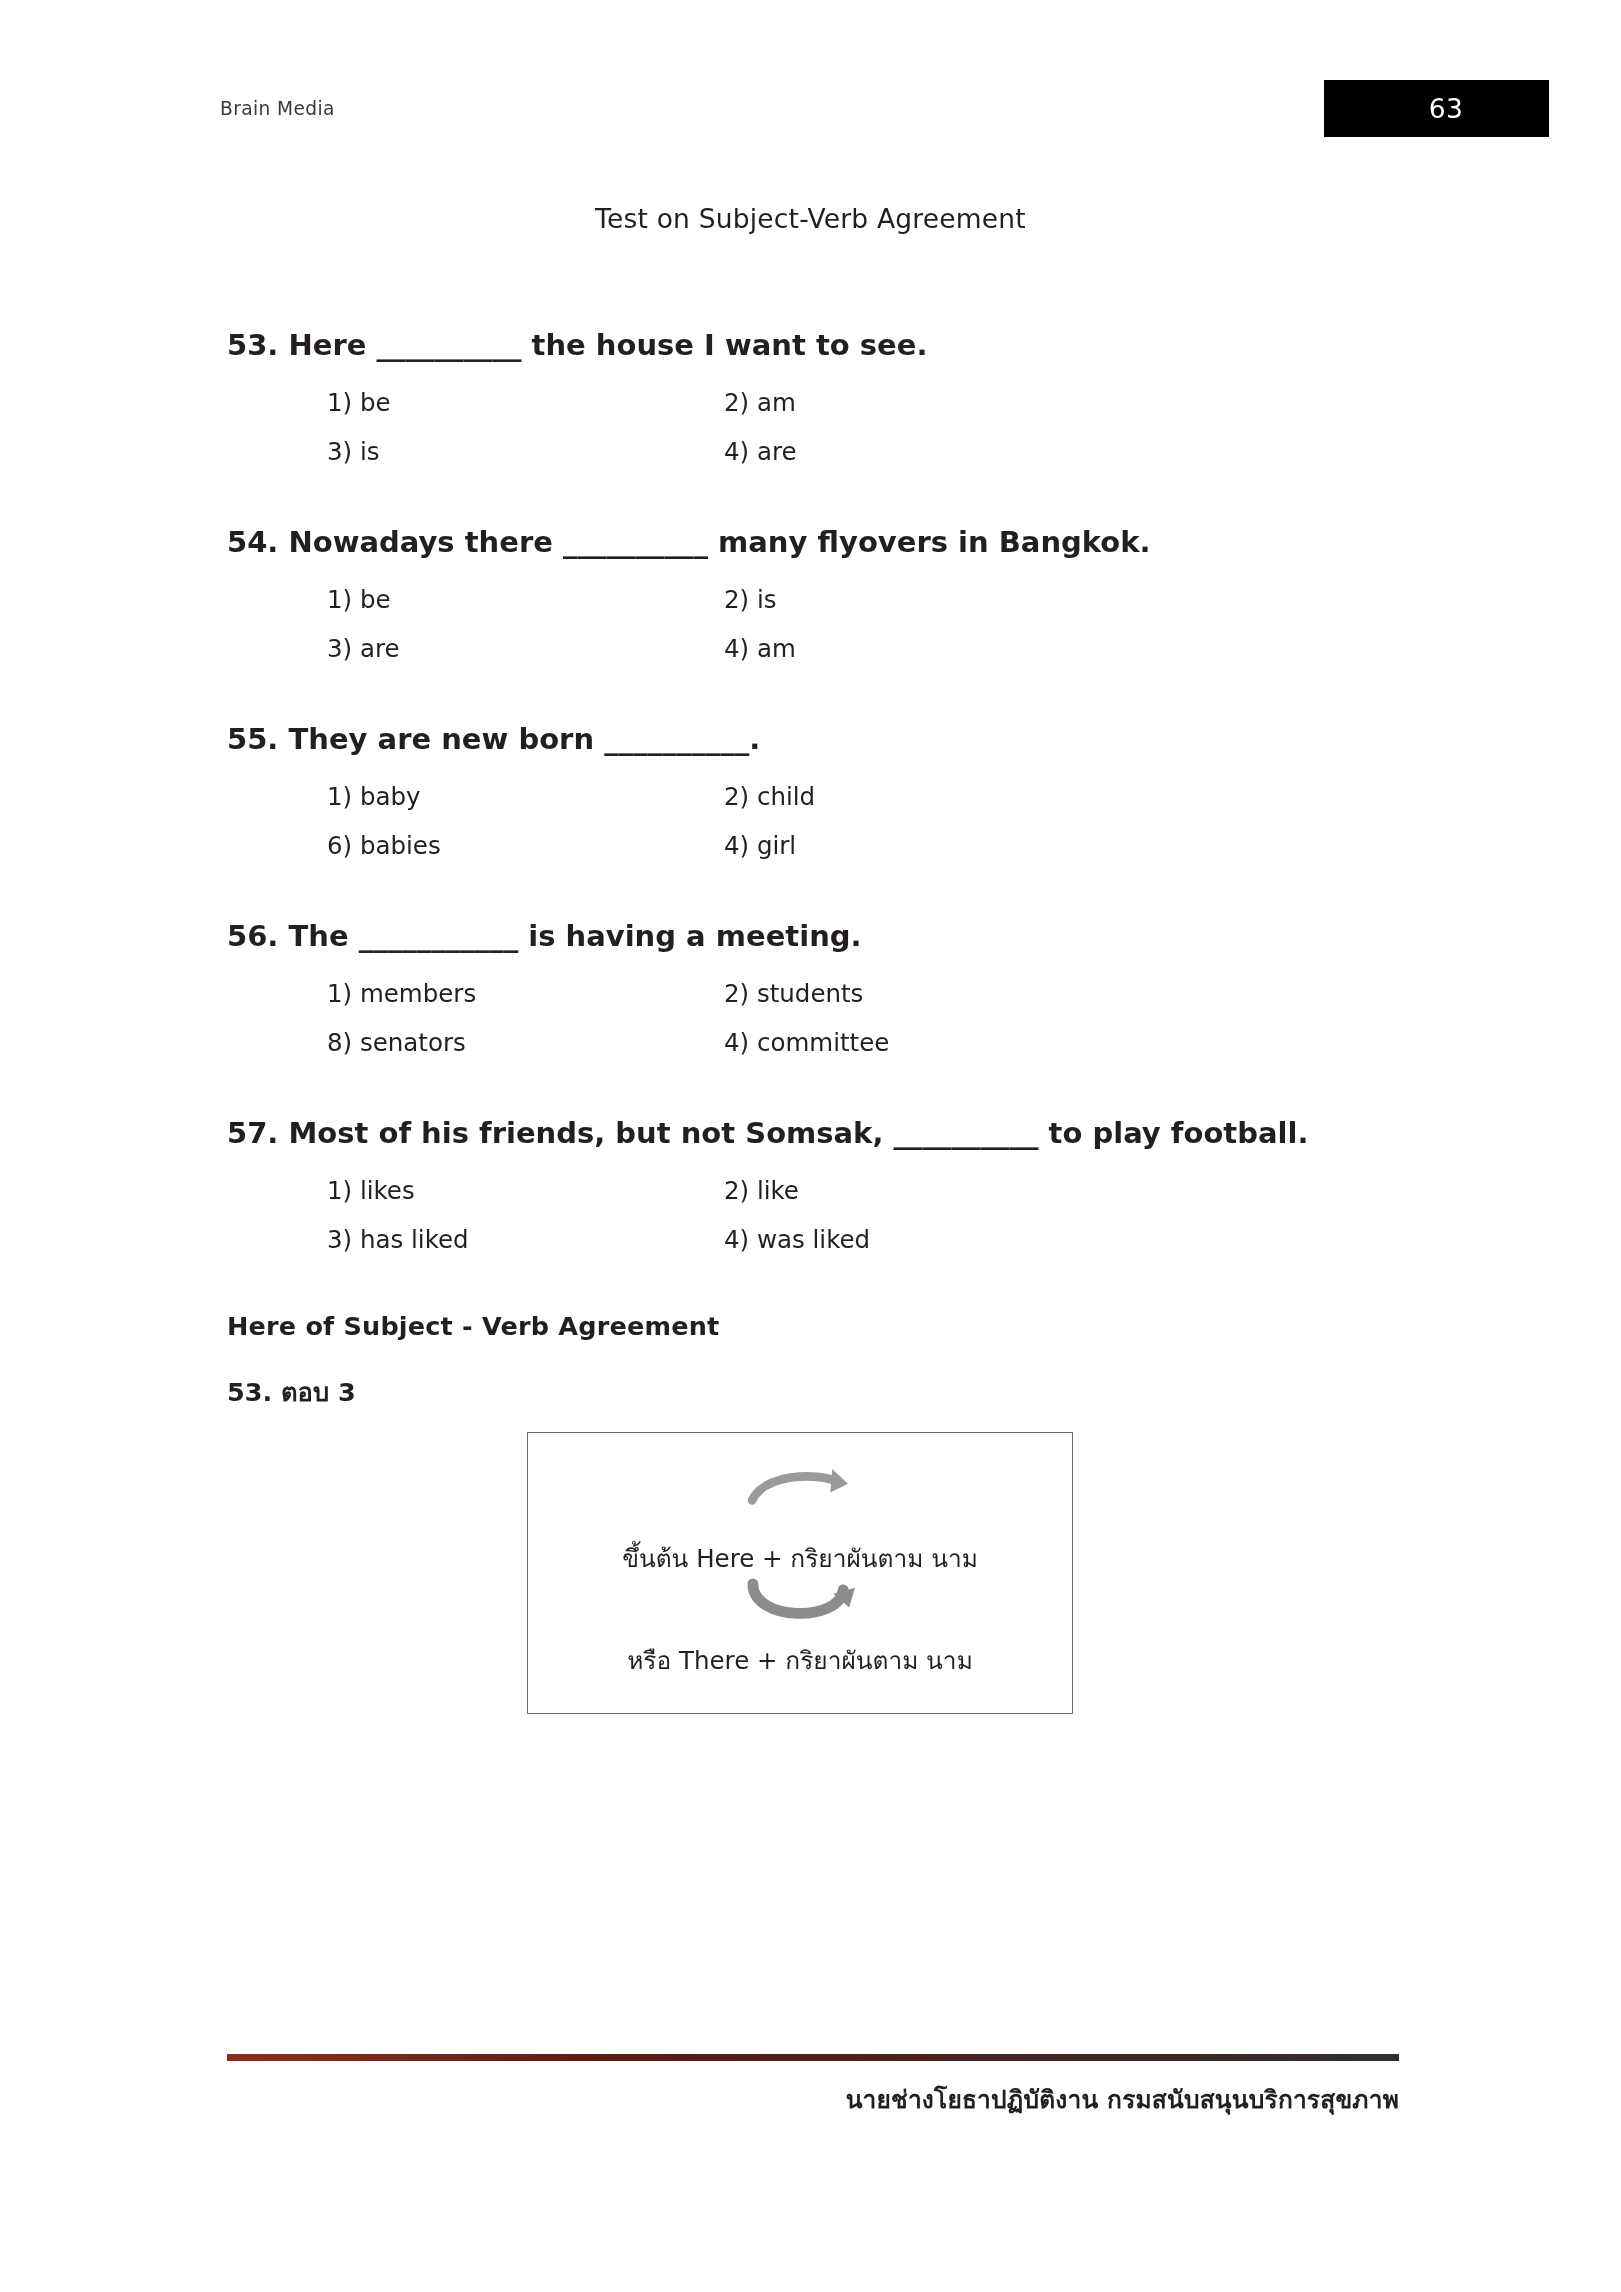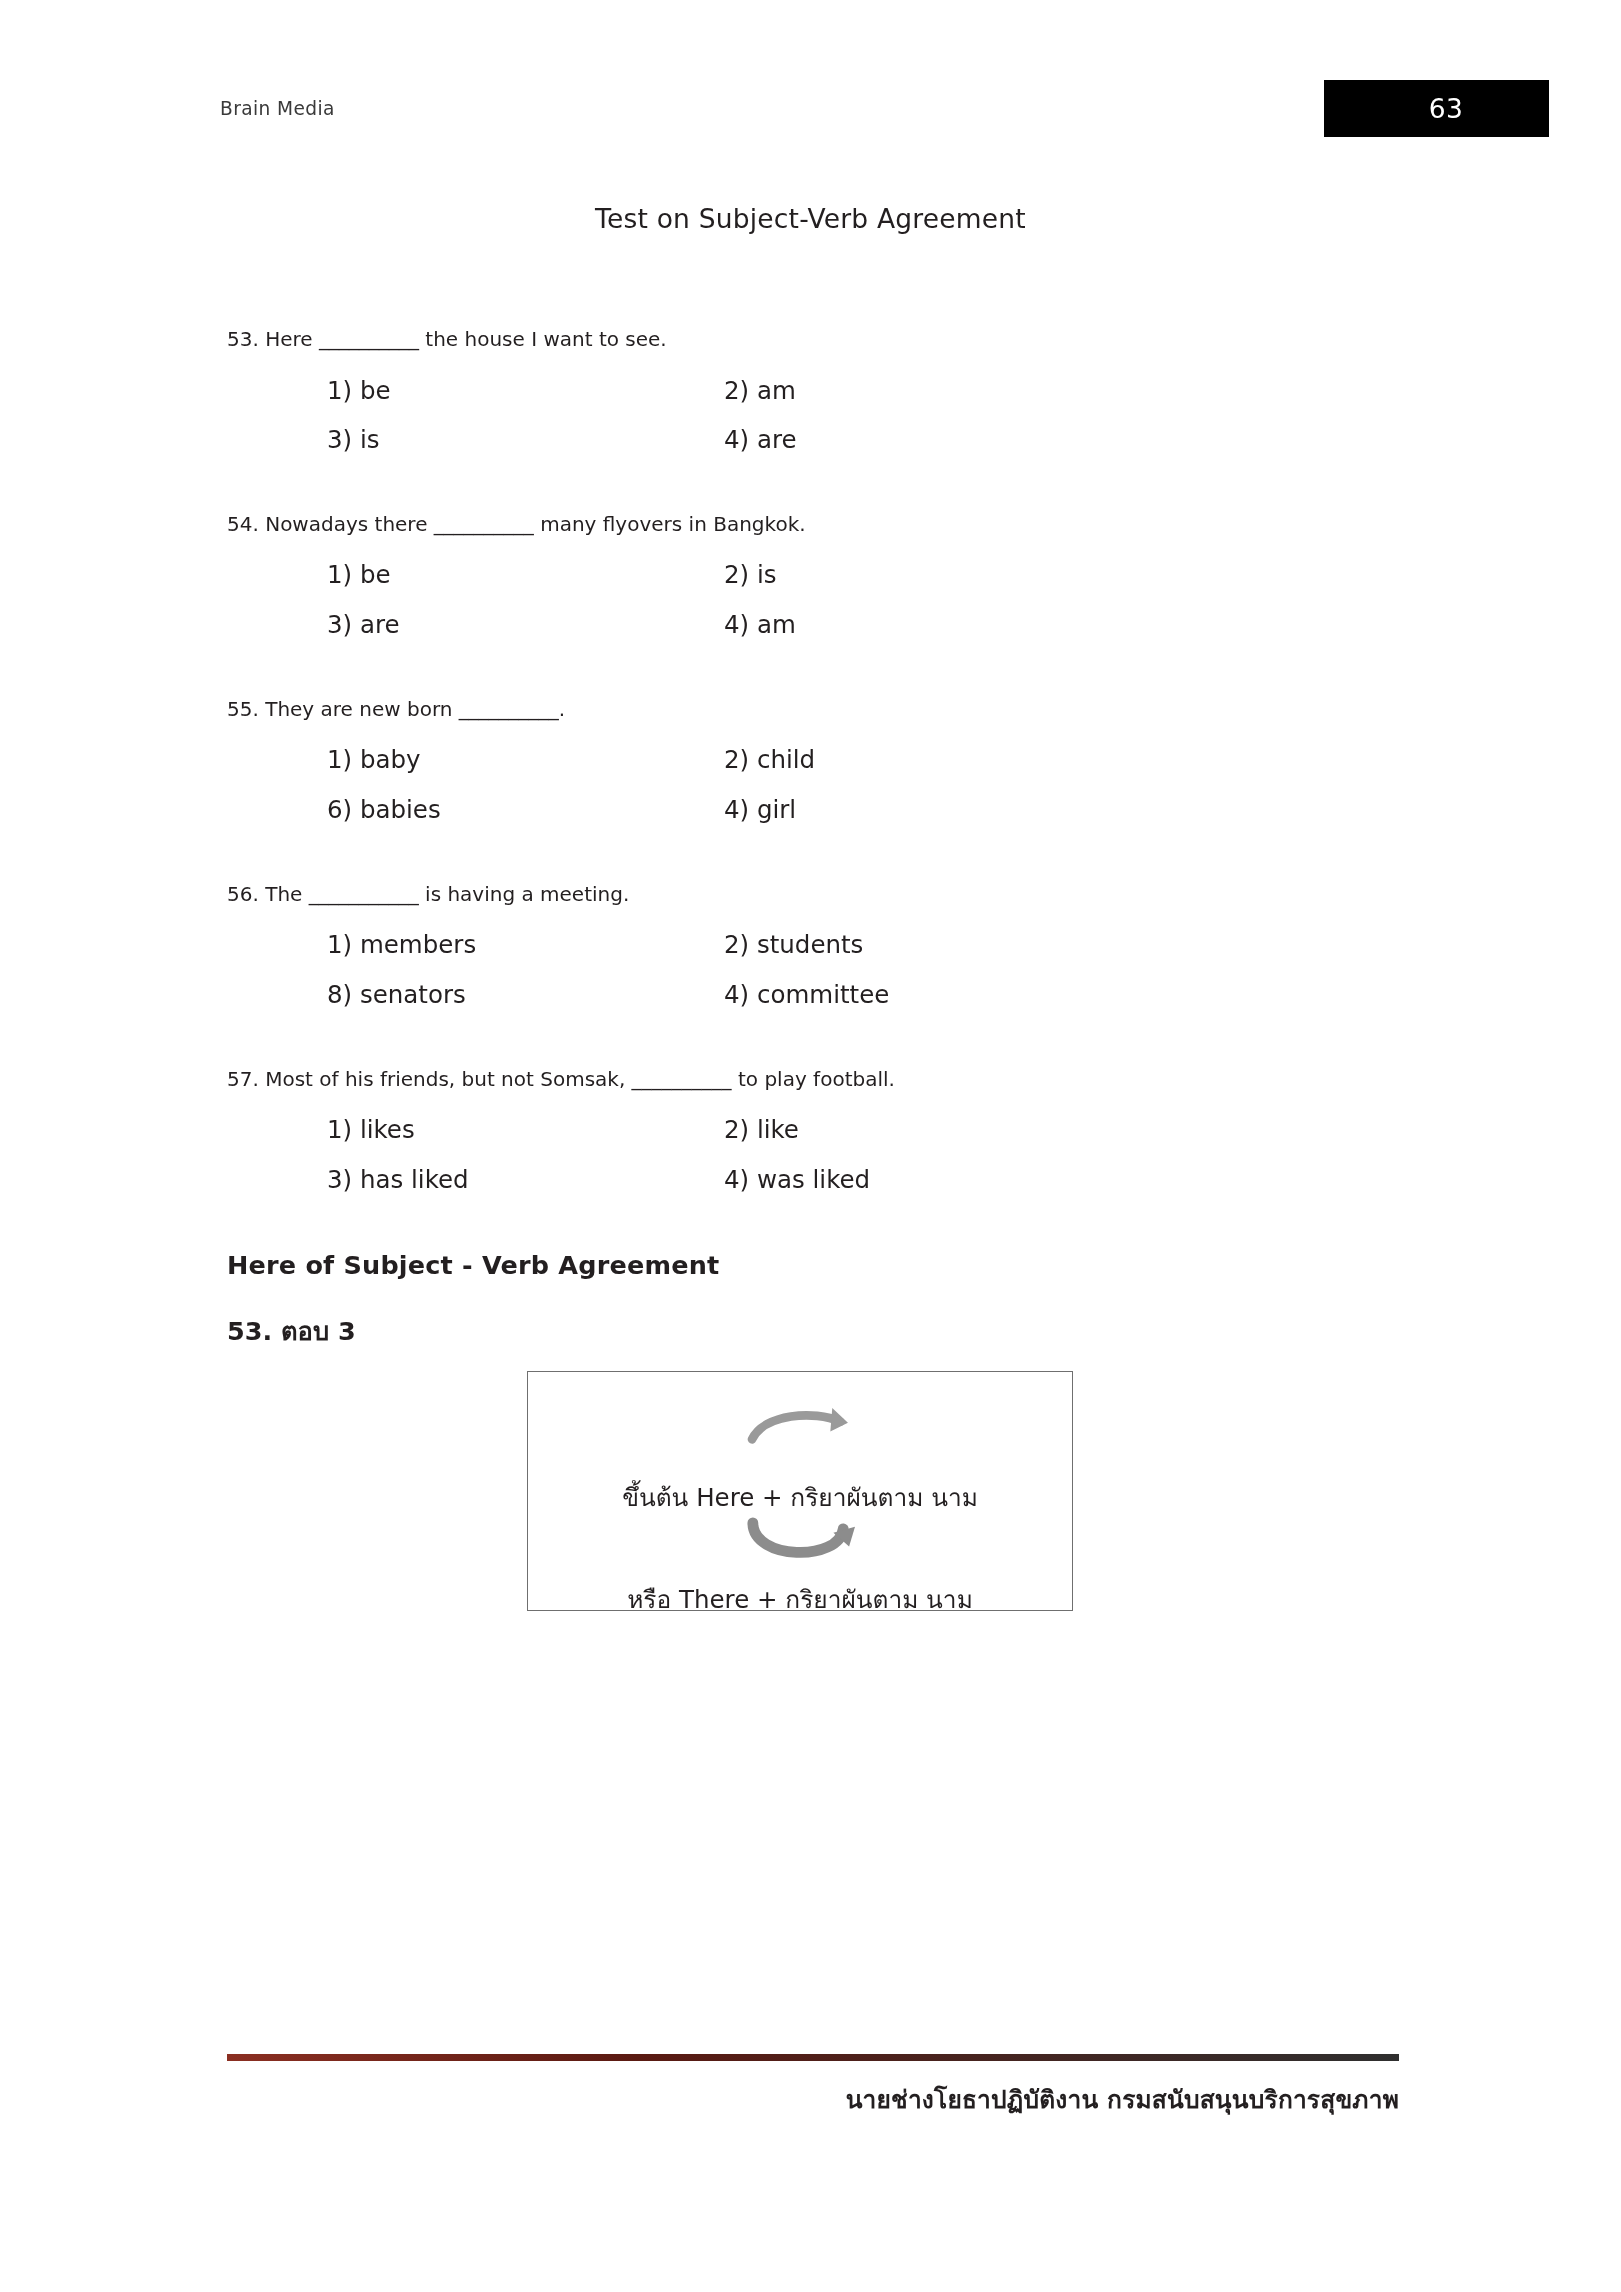--- a/index.html
+++ b/index.html
@@ -62,24 +62,25 @@
     position: absolute;
     left: 227px;
     top: 326px;
     width: 1206px;
   }
 
   .question-block {
     margin-bottom: 55px;
   }
   .question-stem {
-    font-size: 20px;
+    font-size: 29px;
     line-height: 1.35;
     margin-bottom: 21.6px;
     white-space: pre-wrap;
+    font-weight: bold;
   }
   .choice-row {
     display: flex;
     margin-bottom: 17.6px;
     padding-left: 100px;
   }
   .choice {
     font-size: 24.5px;
     width: 397px;
     line-height: 1.3;
@@ -96,21 +97,21 @@
   .key-answer {
     font-size: 25.5px;
     font-weight: bold;
     margin-bottom: 19.6px;
   }
 
   .diagram-wrap {
     position: relative;
     margin-left: 300px;
     width: 546px;
-    height: 240px;
+    height: 282px;
     border: 1.5px solid #6f6f6f;
     box-sizing: border-box;
   }
   .diagram-line {
     position: absolute;
     width: 100%;
     text-align: center;
     font-size: 24.5px;
     color: #231f20;
   }

